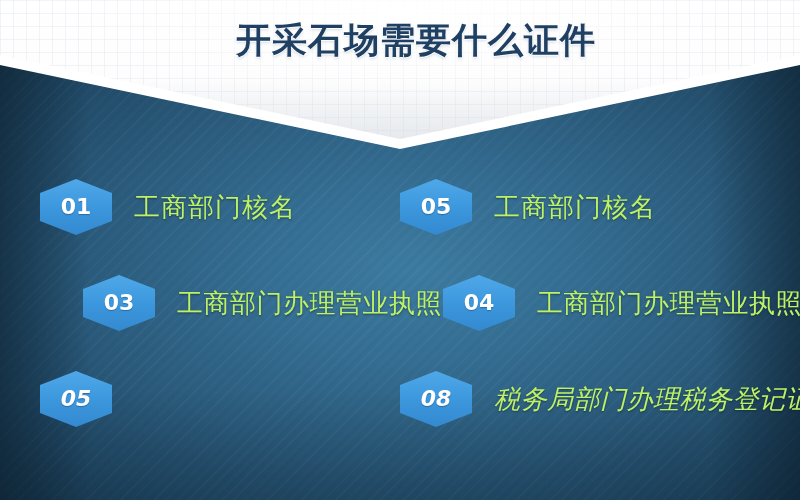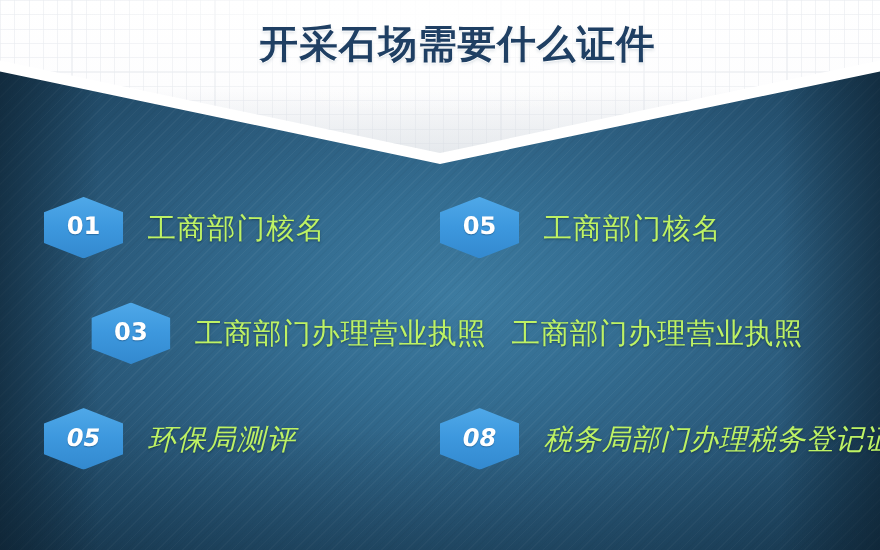--- a/index.html
+++ b/index.html
@@ -222,28 +222,30 @@
     </div>
 
     <div class="item col-left row-2">
       <div class="hex">
         <span class="hex-num">03</span>
       </div>
       <span class="item-label tight">工商部门办理营业执照</span>
     </div>
 
     <div class="item col-right row-2">
+      <div class="hex">
+        <span class="hex-num">04</span>
+      </div>
       <span class="item-label tight">工商部门办理营业执照</span>
     </div>
 
     <div class="item col-left row-3">
       <div class="hex">
         <span class="hex-num">05</span>
       </div>
-      <span class="item-label">环保局测评</span>
     </div>
 
     <div class="item col-right row-3">
       <div class="hex">
         <span class="hex-num">08</span>
       </div>
       <span class="item-label tight">税务局部门办理税务登记证</span>
     </div>
 
   </div>

